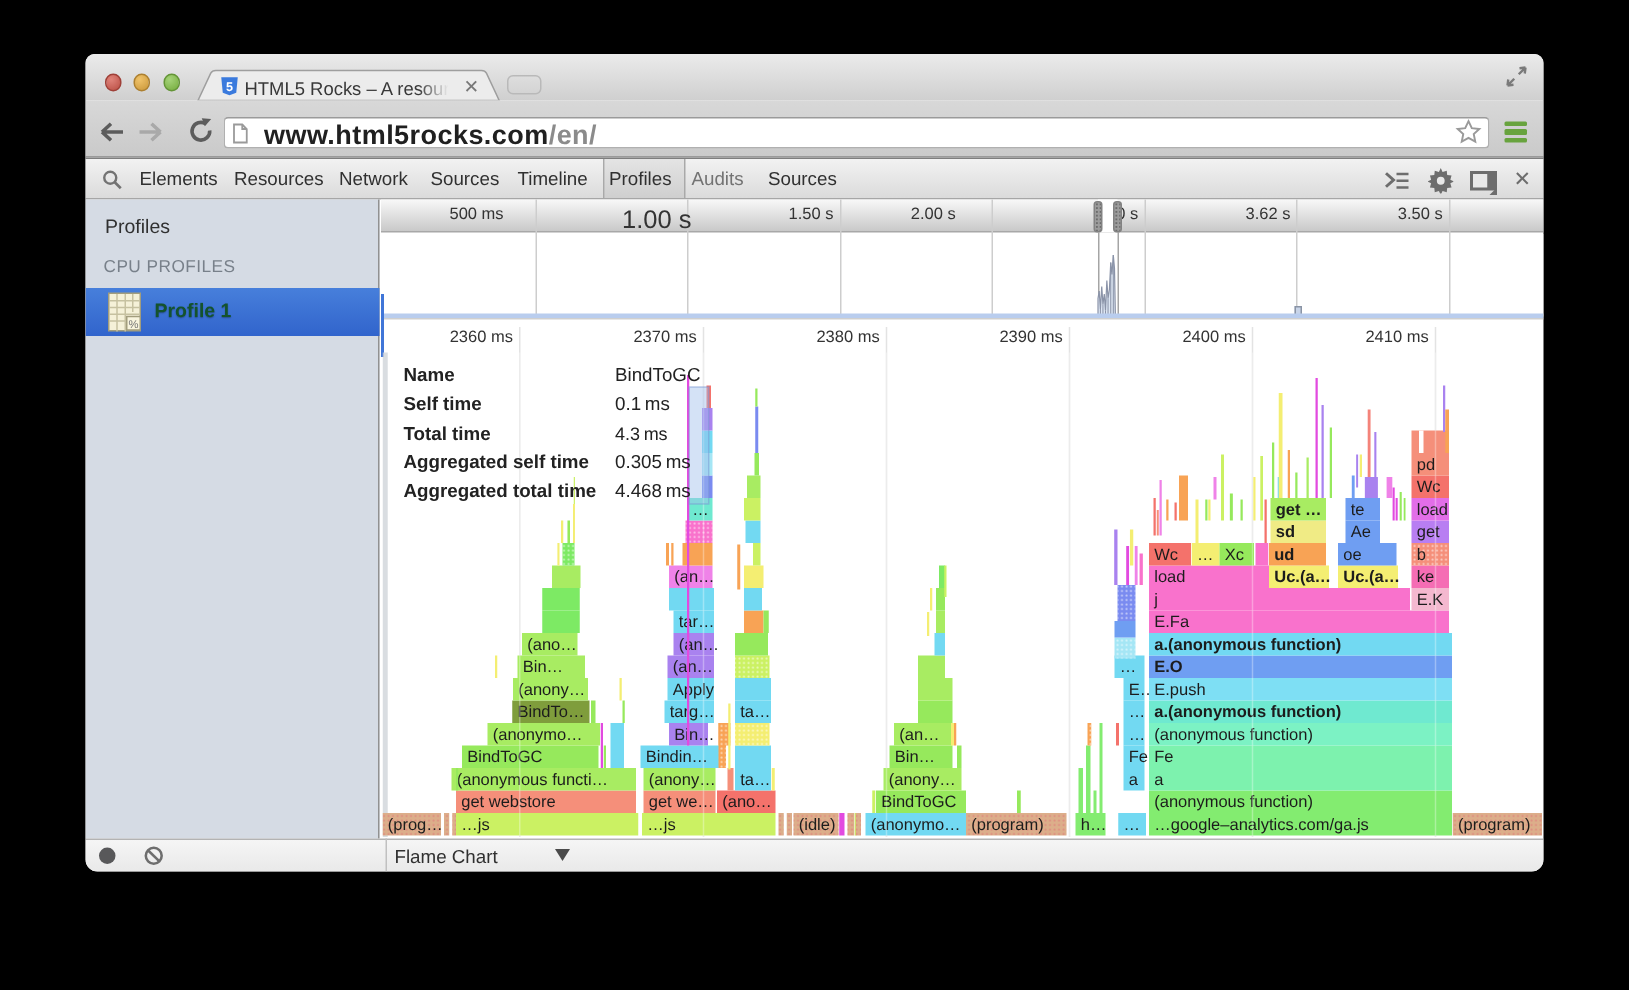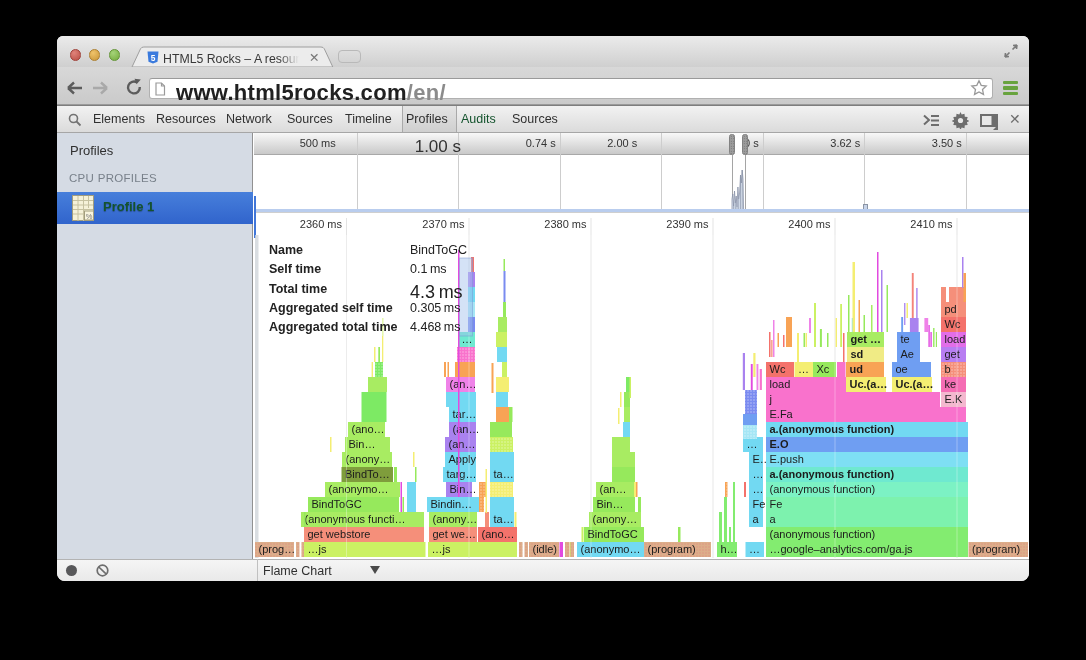--- a/index.html
+++ b/index.html
@@ -41,21 +41,21 @@
   <path d="M28 10 h14 M42 10 l-6-5.5 M42 10 l-6 5.5" stroke="#a9a9a9" stroke-width="2.4" fill="none"></path>
   <path d="M72.2 4.6 A 5.9 5.9 0 1 0 74.8 9" stroke="#5c5c5c" stroke-width="2.4" fill="none"></path>
   <path d="M69.5 0.8 l6.3 0.6 -4.2 4.8 z" fill="#5c5c5c"></path>
  </svg>
 
  <div class="abs" style="left:92px;top:42px;width:844px;height:21px;background:#fff;border:1px solid #b0b0b0;border-top-color:#9a9a9a;border-radius:3px"></div>
  <svg class="abs" style="left:98px;top:45.5px" width="11" height="14" viewBox="0 0 11 14">
       <path d="M1 1 h5.5 l3 3 V13 H1 Z" fill="#fff" stroke="#9a9a9a" stroke-width="1.2"></path>
       <path d="M6.5 1 v3 h3" fill="none" stroke="#9a9a9a" stroke-width="1.2"></path>
     </svg>
- <div class="abs" style="left:119px;top:43.5px;font-size:22px;letter-spacing:0.3px;font-weight:bold;color:#202020;white-space:nowrap">www.html5rocks.com<span style="color:#8b8b8b">/en/</span></div>
+ <div class="abs" style="left:119px;top:43.5px;font-size:18px;letter-spacing:0.3px;font-weight:bold;color:#202020;white-space:nowrap">www.html5rocks.com<span style="color:#8b8b8b">/en/</span></div>
 
  <svg class="abs" style="left:913px;top:43px" width="18" height="18" viewBox="0 0 18 18">
       <path d="M9 1.8 l2.2 4.6 5 0.6 -3.7 3.4 1 5 -4.5-2.5 -4.5 2.5 1-5 -3.7-3.4 5-0.6 z" fill="none" stroke="#9a9a9a" stroke-width="1.3"></path>
     </svg>
 
  <div class="abs" style="left:946px;top:45px;width:15px;height:3.2px;background:#68a33e;border-radius:1px"></div>
  <div class="abs" style="left:946px;top:50.4px;width:15px;height:3.2px;background:#68a33e;border-radius:1px"></div>
  <div class="abs" style="left:946px;top:55.8px;width:15px;height:3.2px;background:#68a33e;border-radius:1px"></div>
 
  <div class="abs" style="left:0;top:69px;width:972px;height:28px;background:linear-gradient(#f2f2f2,#dbdbdb);border-top:1.5px solid #7e7e7e;border-bottom:1px solid #a6a6a6"></div>
@@ -63,21 +63,21 @@
       <circle cx="5.5" cy="5.5" r="4" fill="none" stroke="#737373" stroke-width="1.6"></circle>
       <path d="M8.5 8.5 L12.5 12.5" stroke="#737373" stroke-width="1.8"></path>
     </svg>
  <div style="position:absolute;left:345px;top:70px;width:55px;height:26px;background:linear-gradient(#e4e4e4,#cfcfcf);border-left:1px solid #a9a9a9;border-right:1px solid #a9a9a9"></div>
 <div style="position:absolute;left:36px;top:76px;font-size:12.5px;color:#303030;white-space:nowrap">Elements</div>
 <div style="position:absolute;left:99px;top:76px;font-size:12.5px;color:#303030;white-space:nowrap">Resources</div>
 <div style="position:absolute;left:169px;top:76px;font-size:12.5px;color:#303030;white-space:nowrap">Network</div>
 <div style="position:absolute;left:230px;top:76px;font-size:12.5px;color:#303030;white-space:nowrap">Sources</div>
 <div style="position:absolute;left:288px;top:76px;font-size:12.5px;color:#303030;white-space:nowrap">Timeline</div>
 <div style="position:absolute;left:349px;top:76px;font-size:12.5px;color:#303030;white-space:nowrap">Profiles</div>
-<div style="position:absolute;left:404px;top:76px;font-size:12.5px;color:#14532d;white-space:nowrap">Audits</div>
+<div style="position:absolute;left:404px;top:76px;font-size:12.5px;color:#737373;white-space:nowrap">Audits</div>
 <div style="position:absolute;left:455px;top:76px;font-size:12.5px;color:#303030;white-space:nowrap">Sources</div>
 
  <svg class="abs" style="left:866px;top:77px" width="18" height="15" viewBox="0 0 18 15">
       <path d="M1 2.5 l5 4.5 -5 4.5" fill="none" stroke="#6d6d6d" stroke-width="2"></path>
       <path d="M8 3 h8 M8 7.5 h8 M8 12 h8" stroke="#6d6d6d" stroke-width="1.8"></path>
     </svg>
  <svg class="abs" style="left:895px;top:76px" width="17" height="17" viewBox="0 0 17 17">
       <path d="M8.5 0 l1.2 2.6 2.8-0.8 0.3 2.9 2.9 0.3 -0.8 2.8 2.6 1.2 -2.6 1.2 0.8 2.8 -2.9 0.3 -0.3 2.9 -2.8-0.8 -1.2 2.6 -1.2-2.6 -2.8 0.8 -0.3-2.9 -2.9-0.3 0.8-2.8 -2.6-1.2 2.6-1.2 -0.8-2.8 2.9-0.3 0.3-2.9 2.8 0.8 z" fill="#6d6d6d"></path>
       <circle cx="8.5" cy="8.5" r="2.6" fill="#e8e8e8"></circle>
     </svg>
@@ -107,21 +107,21 @@
  <div class="abs" style="left:197px;top:120px;width:775px;height:55px;background:#fff"></div>
  <div style="position:absolute;left:299.7px;top:97px;width:1px;height:78px;background:#cdcdcd"></div>
 <div style="position:absolute;left:401.2px;top:97px;width:1px;height:78px;background:#cdcdcd"></div>
 <div style="position:absolute;left:502.7px;top:97px;width:1px;height:78px;background:#cdcdcd"></div>
 <div style="position:absolute;left:604.2px;top:97px;width:1px;height:78px;background:#cdcdcd"></div>
 <div style="position:absolute;left:705.8px;top:97px;width:1px;height:78px;background:#cdcdcd"></div>
 <div style="position:absolute;left:807.3px;top:97px;width:1px;height:78px;background:#cdcdcd"></div>
 <div style="position:absolute;left:908.8px;top:97px;width:1px;height:78px;background:#cdcdcd"></div>
 <div style="position:absolute;left:225.7px;top:101px;width:70px;text-align:center;font-size:11px;color:#333;white-space:nowrap">500 ms</div>
 <div style="position:absolute;left:334px;top:101px;width:70px;text-align:right;font-size:17px;color:#333;white-space:nowrap">1.00 s</div>
-<div style="position:absolute;left:428.7px;top:101px;width:70px;text-align:right;font-size:11px;color:#333;white-space:nowrap">0.74 s</div>
+<div style="position:absolute;left:428.7px;top:101px;width:70px;text-align:right;font-size:11px;color:#333;white-space:nowrap">1.50 s</div>
 <div style="position:absolute;left:530.2px;top:101px;width:70px;text-align:center;font-size:11px;color:#333;white-space:nowrap">2.00 s</div>
 <div style="position:absolute;left:631.8px;top:101px;width:70px;text-align:right;font-size:11px;color:#333;white-space:nowrap">2.50 s</div>
 <div style="position:absolute;left:733.3px;top:101px;width:70px;text-align:right;font-size:11px;color:#333;white-space:nowrap">3.62 s</div>
 <div style="position:absolute;left:834.8px;top:101px;width:70px;text-align:right;font-size:11px;color:#333;white-space:nowrap">3.50 s</div>
 
  <div class="abs" style="left:675px;top:97px;width:13px;height:22px;background:#fff"></div>
  <div class="abs" style="left:674.5px;top:119px;width:1px;height:56px;background:#a5a5a5"></div>
  <div class="abs" style="left:687.5px;top:119px;width:1px;height:56px;background:#a5a5a5"></div>
  <div class="abs" style="left:671.5px;top:97.5px;width:6px;height:21px;background:#9c9c9c;border-radius:2.5px;border:0.5px solid #828282;background-image:radial-gradient(circle,rgba(60,60,60,.5) 0.6px,transparent 0.7px);background-size:2.5px 2.5px"></div>
  <div class="abs" style="left:684.5px;top:97.5px;width:6px;height:21px;background:#9c9c9c;border-radius:2.5px;border:0.5px solid #828282;background-image:radial-gradient(circle,rgba(60,60,60,.5) 0.6px,transparent 0.7px);background-size:2.5px 2.5px"></div>
@@ -455,21 +455,21 @@
 <rect x="579.5" y="22" width="1" height="323" fill="rgba(255,255,255,0.32)"></rect>
 <rect x="701.5" y="22" width="1" height="323" fill="rgba(255,255,255,0.32)"></rect>
 <rect x="204.5" y="45" width="13" height="78" fill="rgba(160,190,235,0.45)" stroke="rgba(120,150,210,0.5)" stroke-width="1"></rect>
 </svg>
 
  <div style="position:absolute;left:212px;top:207px;font-size:12.5px;font-weight:bold;color:#222;white-space:nowrap">Name</div>
 <div style="position:absolute;left:353px;top:207px;font-size:12.5px;color:#222;white-space:nowrap">BindToGC</div>
 <div style="position:absolute;left:212px;top:226px;font-size:12.5px;font-weight:bold;color:#222;white-space:nowrap">Self time</div>
 <div style="position:absolute;left:353px;top:226px;font-size:12.5px;color:#222;white-space:nowrap">0.1 ms</div>
 <div style="position:absolute;left:212px;top:246px;font-size:12.5px;font-weight:bold;color:#222;white-space:nowrap">Total time</div>
-<div style="position:absolute;left:353px;top:246px;font-size:18px;color:#222;white-space:nowrap">4.3 ms</div>
+<div style="position:absolute;left:353px;top:246px;font-size:12px;color:#222;white-space:nowrap">4.3 ms</div>
 <div style="position:absolute;left:212px;top:265px;font-size:12.5px;font-weight:bold;color:#222;white-space:nowrap">Aggregated self time</div>
 <div style="position:absolute;left:353px;top:265px;font-size:12.5px;color:#222;white-space:nowrap">0.305 ms</div>
 <div style="position:absolute;left:212px;top:284px;font-size:12.5px;font-weight:bold;color:#222;white-space:nowrap">Aggregated total time</div>
 <div style="position:absolute;left:353px;top:284px;font-size:12.5px;color:#222;white-space:nowrap">4.468 ms</div>
 
  <div class="abs" style="left:0;top:523px;width:972px;height:22px;background:linear-gradient(#f5f5f5,#e9e9e9);border-top:1px solid #b3b3b3"></div>
  <div class="abs" style="left:8.5px;top:529px;width:11px;height:11px;border-radius:50%;background:#58585a"></div>
  <svg class="abs" style="left:39px;top:528px" width="13" height="13" viewBox="0 0 13 13">
       <circle cx="6.5" cy="6.5" r="5.3" fill="none" stroke="#6e6e6e" stroke-width="1.7"></circle>
       <path d="M2.8 3 L10.3 10.2" stroke="#6e6e6e" stroke-width="1.7"></path>

